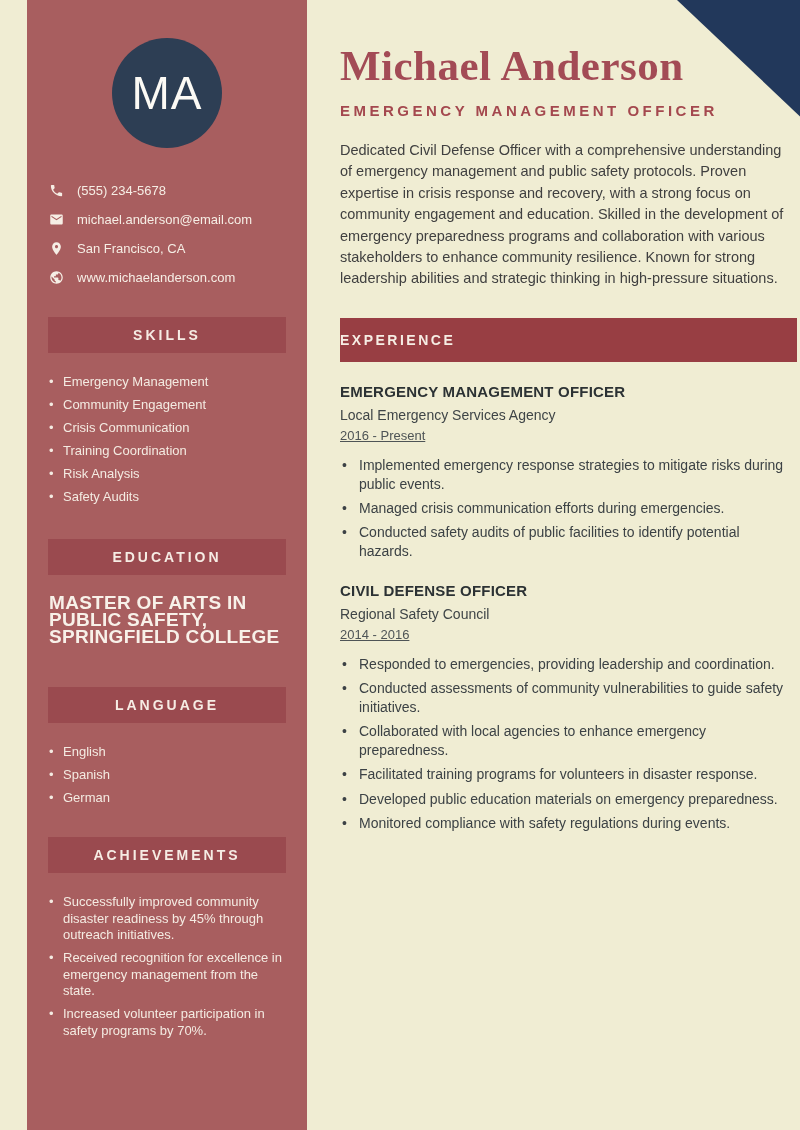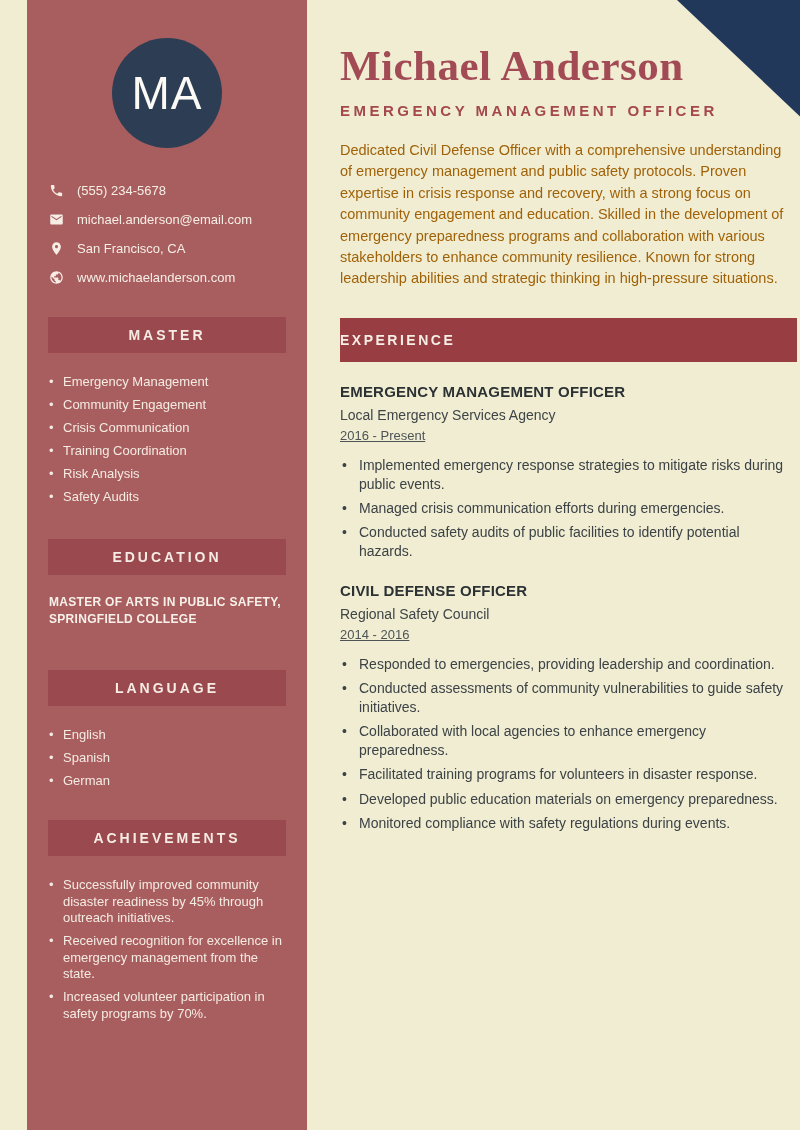--- a/index.html
+++ b/index.html
@@ -50,21 +50,21 @@
   .side-list { list-style:none; margin:21px 0 0 0; padding:0 18px 0 22px; }
   .side-list li {
     position:relative; padding-left:14px;
     font-size:13px; line-height:16.5px; color:#F4EBE2; margin-bottom:6.5px;
   }
   .side-list li::before {
     content:"•"; position:absolute; left:0; top:0; color:#F4EBE2;
   }
   .edu-degree {
     margin:19px 18px 0 22px;
-    font-size:12px; font-weight:bold; line-height:17px;
+    font-size:19px; font-weight:bold; line-height:17px;
     color:#F8F1E9; letter-spacing:0.3px;
   }
 
   
   .main {
     position:relative; flex:1; height:100%;
     background:#F0EDD3;
     box-sizing:border-box;
     padding:44px 30px 16px 33px;
   }
@@ -77,21 +77,21 @@
     margin:0; font-family:"Liberation Serif", serif;
     font-size:43px; font-weight:bold; color:#A34B55; line-height:1.0;
     letter-spacing:0.5px;
   }
   .headline {
     margin-top:15px;
     font-size:15px; font-weight:bold; letter-spacing:3.5px; color:#A4484E;
   }
   .summary {
     margin:21px 0 0 0;
-    font-size:14.5px; line-height:21.4px; color:#a16207;
+    font-size:14.5px; line-height:21.4px; color:#404040;
   }
   .exp-bar {
     margin-top:28px; width:100%; height:44px;
     background:#983E43;
     display:flex; align-items:center; 
   }
   .exp-bar span {
     color:#F6EDE4; font-size:14px; font-weight:bold; letter-spacing:2.5px;
   }
   .job { margin-top:21px; }
@@ -141,21 +141,21 @@
       </li>
       <li>
         <svg viewBox="0 0 24 24">
             <path d="M12 2C6.48 2 2 6.48 2 12s4.48 10 10 10 10-4.48 10-10S17.52 2 12 2zm-1 17.93c-3.95-.49-7-3.85-7-7.93 0-.62.08-1.21.21-1.79L9 15v1c0 1.1.9 2 2 2v1.93zm6.9-2.54c-.26-.81-1-1.39-1.9-1.39h-1v-3c0-.55-.45-1-1-1H8v-2h2c.55 0 1-.45 1-1V7h2c1.1 0 2-.9 2-2v-.41c2.93 1.19 5 4.06 5 7.41 0 2.08-.8 3.97-2.1 5.39z"></path>
           </svg>
         <span>www.michaelanderson.com</span>
       </li>
     </ul>
 
     <div class="side-panel panel-skills">
-      <span>MASTER</span>
+      <span>SKILLS</span>
     </div>
     <ul class="side-list">
       <li>Emergency Management</li>
       <li>Community Engagement</li>
       <li>Crisis Communication</li>
       <li>Training Coordination</li>
       <li>Risk Analysis</li>
       <li>Safety Audits</li>
     </ul>
 

